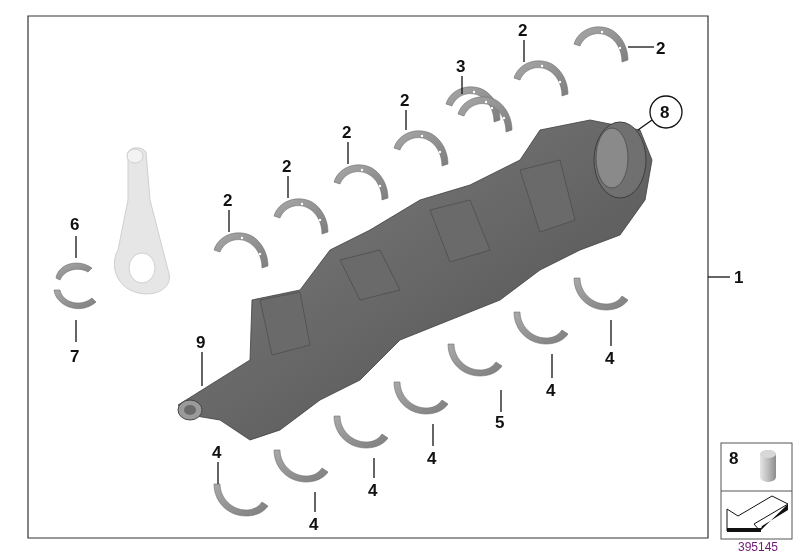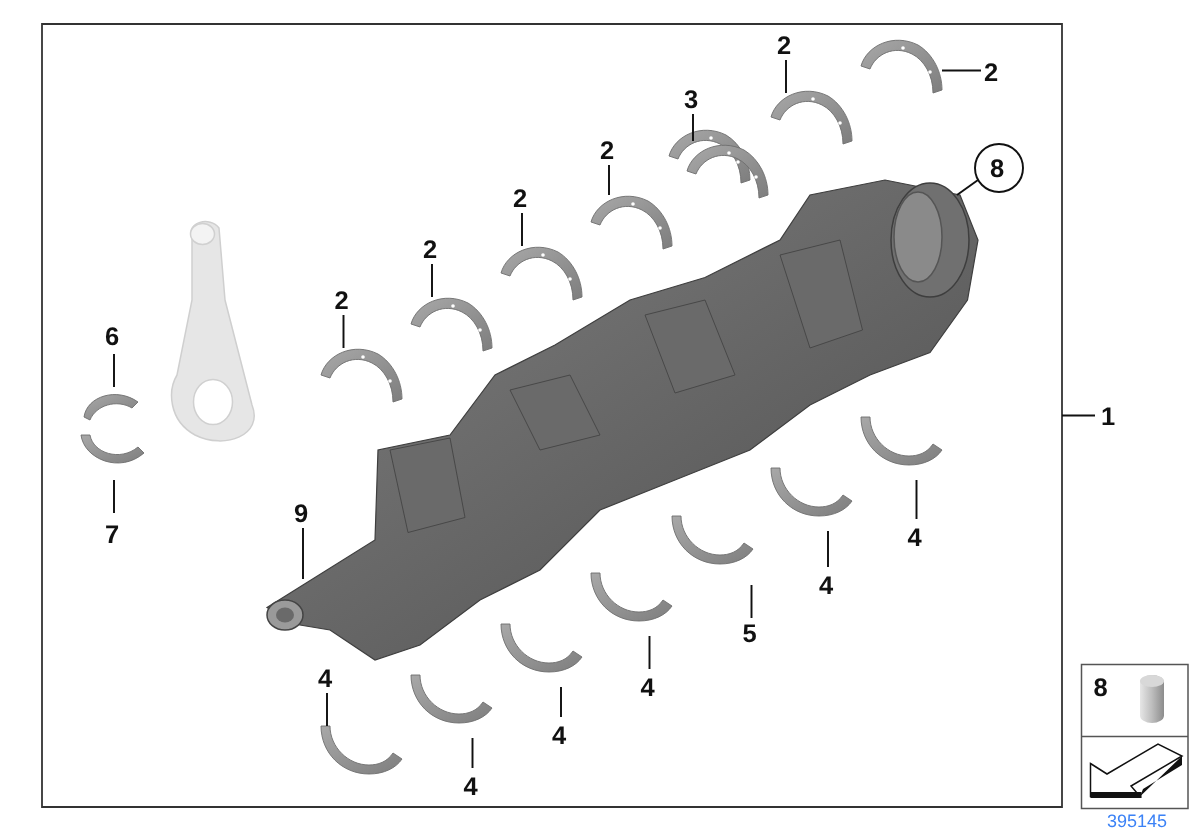--- a/index.html
+++ b/index.html
@@ -1,21 +1,21 @@
 <!DOCTYPE html>
 <html><head>
 <meta charset="utf-8">
 <style>
   html, body { margin: 0; padding: 0; background: #ffffff; }
   body { width: 800px; height: 560px; position: relative; overflow: hidden; font-family: "Liberation Sans", sans-serif; }
   #diagram-svg { position: absolute; left: 0; top: 0; }
   .callout-label { font-family: "Liberation Sans", sans-serif; font-weight: bold; font-size: 17px; fill: #111; }
   .leader { stroke: #111; stroke-width: 1.3; fill: none; }
   .frame { stroke: #333; stroke-width: 1.2; fill: none; }
-  .catalog-number { position: absolute; left: 738px; top: 540px; font-size: 12px; color: #3b82f6; font-family: "Liberation Sans", sans-serif; }
+  .catalog-number { position: absolute; left: 738px; top: 540px; font-size: 12px; color: #701a75; font-family: "Liberation Sans", sans-serif; }
 </style>
 </head>
 <body>
 
 <svg id="diagram-svg" width="800" height="560" viewBox="0 0 800 560">
   <defs>
     <linearGradient id="bearingGrad" x1="0" y1="0" x2="1" y2="1">
       <stop offset="0" stop-color="#a8a8a8"></stop>
       <stop offset="1" stop-color="#7e7e7e"></stop>
     </linearGradient>

